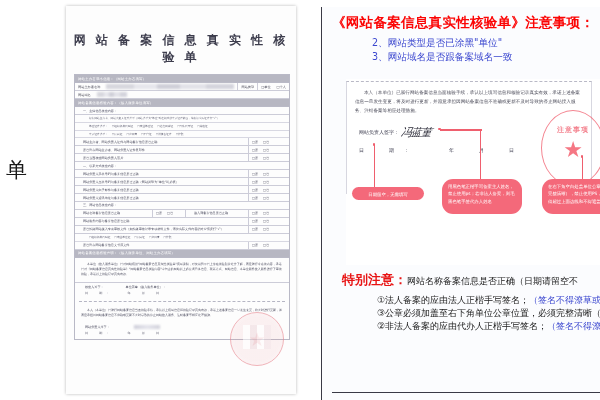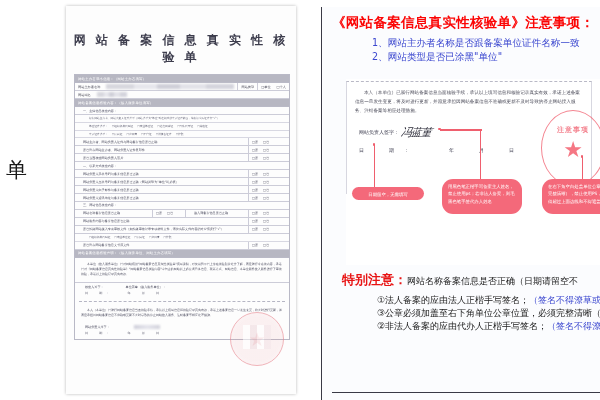--- a/index.html
+++ b/index.html
@@ -319,22 +319,22 @@
       </div>
     </div>
   </div>
 
   <div class="right-pane">
     <div class="r-inner">
 
       <div class="r-title">《网站备案信息真实性核验单》注意事项：</div>
 
       <ul class="r-list">
-        <li>1、网站主办者名称是否跟备案单位证件名称一致</li>
         <li>2、网站类型是否已涂黑"单位"</li>
+        <li>3、网站域名是否跟备案域名一致</li>
       </ul>
 
       <div class="shot">
         <div class="shot-card">
           <div class="shot-p">本人（本单位）已履行网站备案信息当面核验手续，承认以上填写信息和核验记录真实有效，承诺上述备案信息一旦发生变更，将及时进行更新，并愿意承担因网站备案信息不准确或更新不及时导致的停止网站接入服务、注销备案等相应处理措施。</div>
           <div class="shot-sig">
             <span>网站负责人签字：</span><span class="hand">冯蓝菫</span>
           </div>
           <div class="shot-date">日　期：　　年　月　日</div>
 

